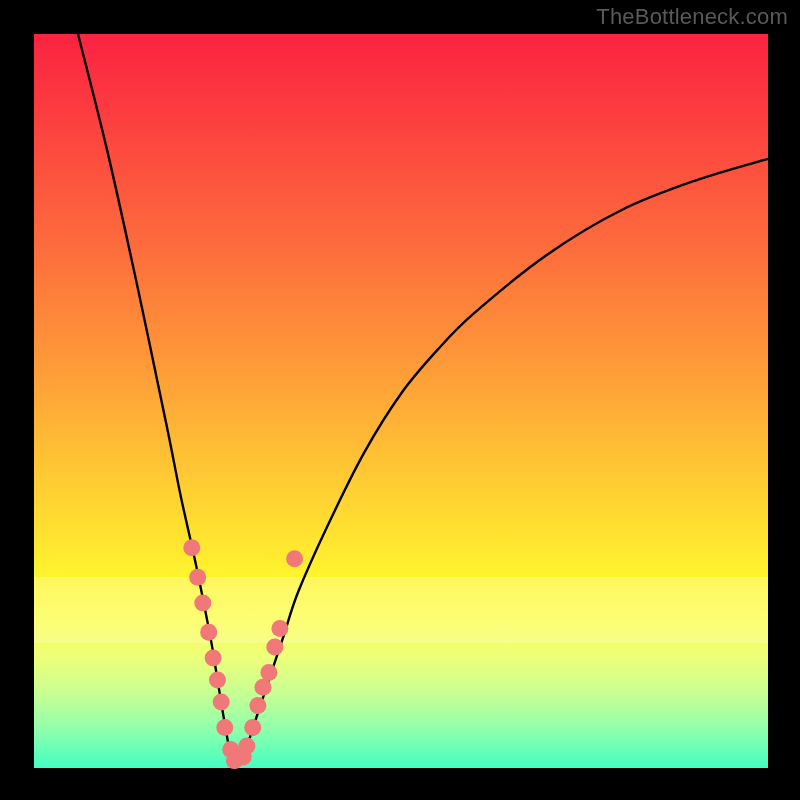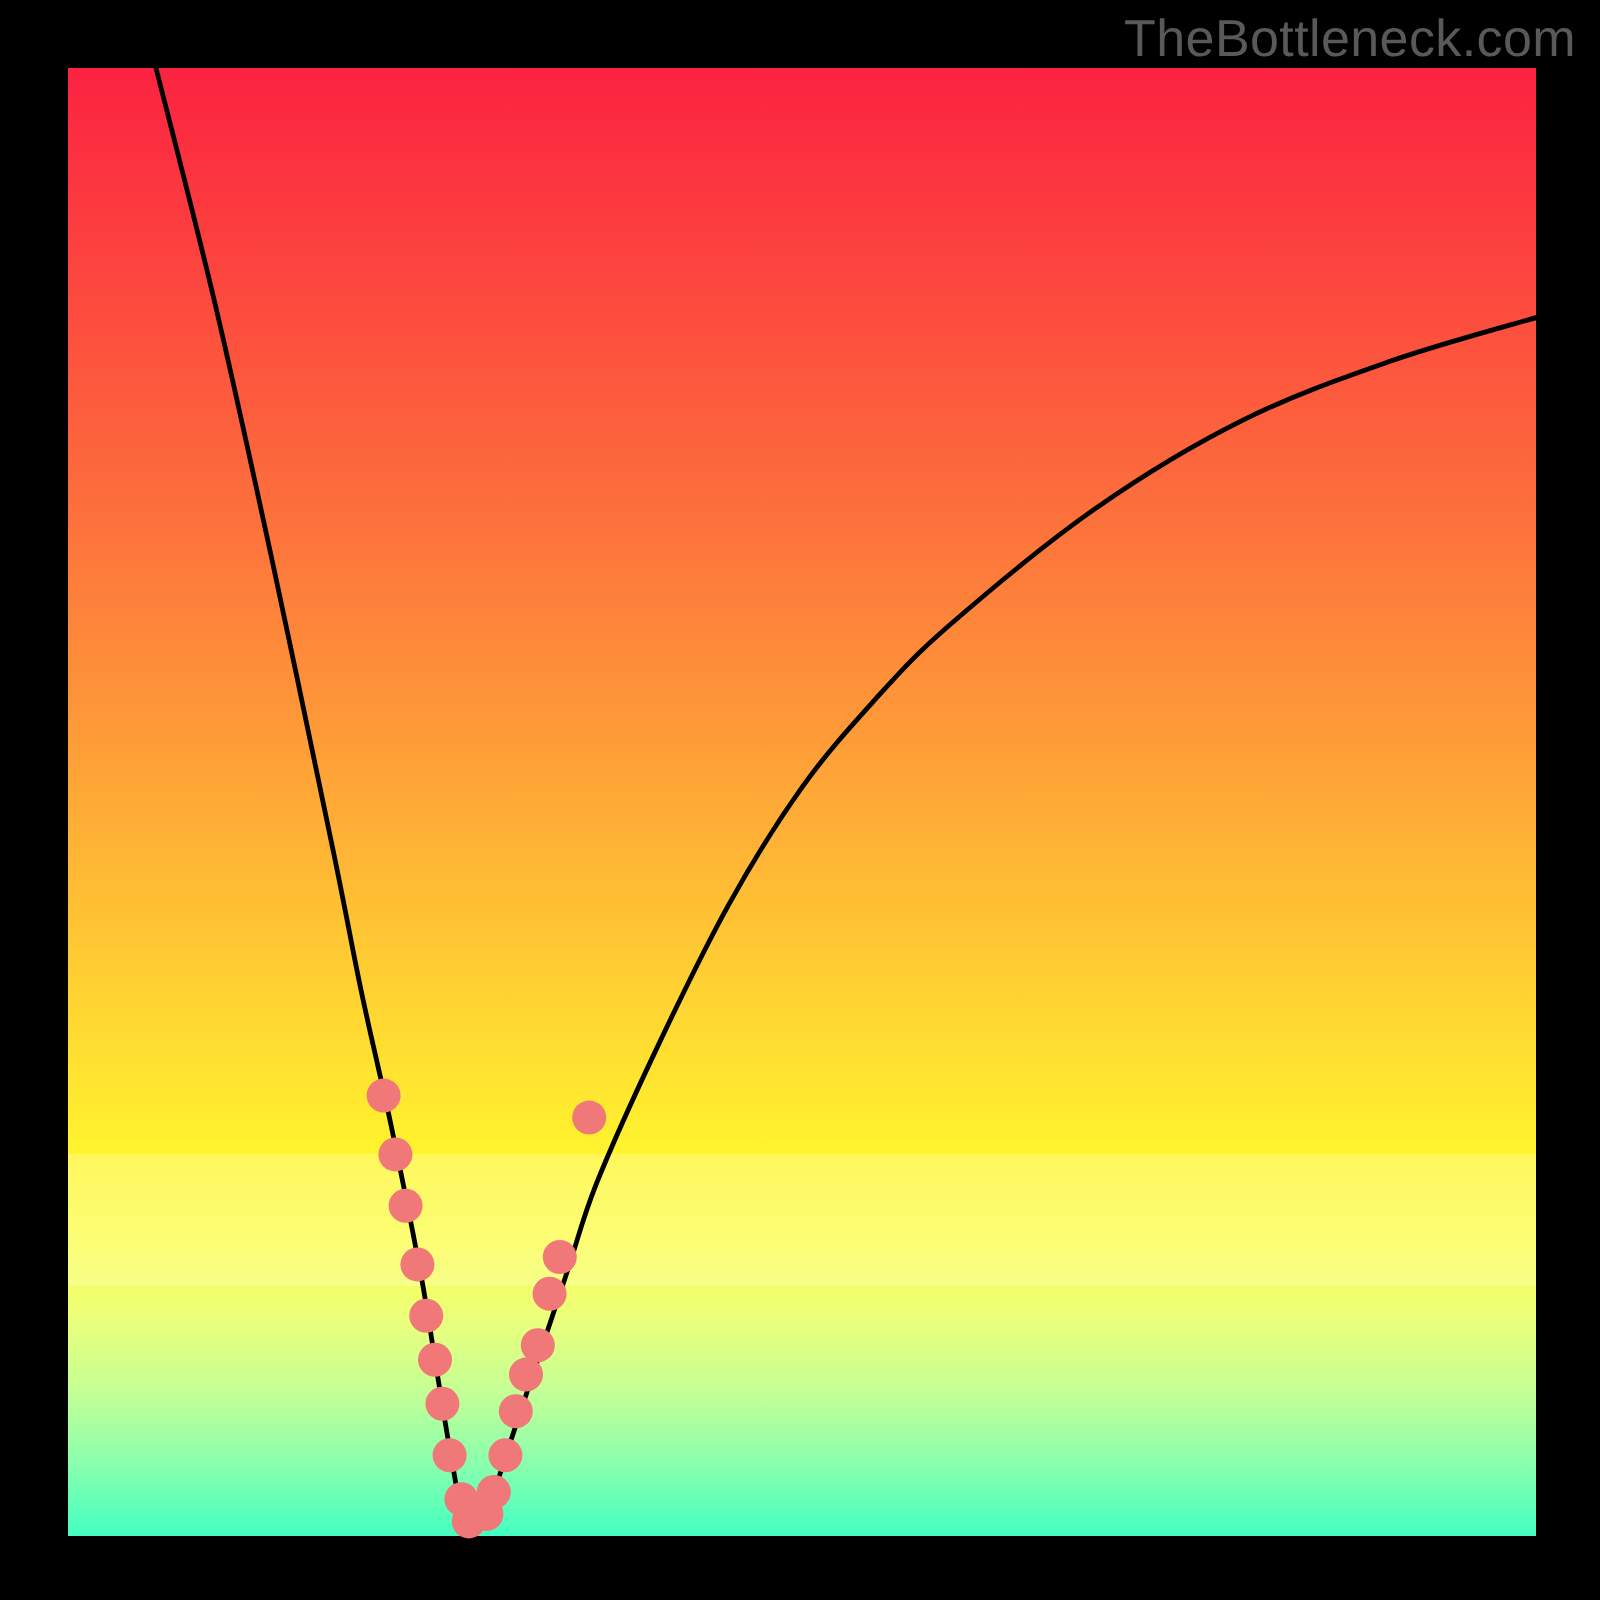--- a/index.html
+++ b/index.html
@@ -15,21 +15,21 @@
     position: relative;
     width: 800px;
     height: 800px;
     background: #000;
   }
   .watermark {
     position: absolute;
     top: 4px;
     right: 12px;
     color: #595959;
-    font-size: 26px;
+    font-size: 22px;
     font-weight: 400;
     letter-spacing: 0.2px;
     user-select: none;
   }
   .plot-area {
     position: absolute;
     left: 34px;
     top: 34px;
     width: 734px;
     height: 734px;

